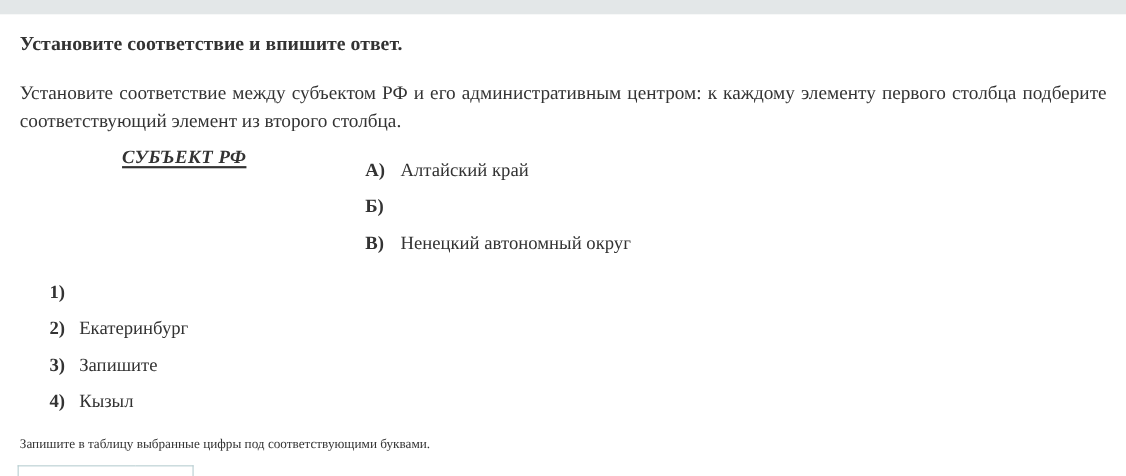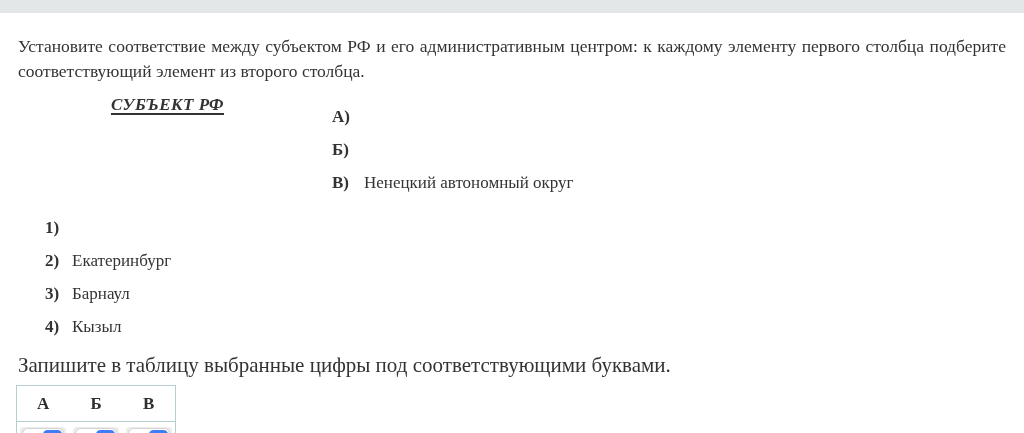--- a/index.html
+++ b/index.html
@@ -56,21 +56,21 @@
     font-size: 17px;
   }
   .match-row .label {
     font-weight: bold;
     flex: 0 0 auto;
   }
   .left-label { width: 32px; }
   .right-label { width: 27px; }
   .note {
     margin: 3px 0 0 0;
-    font-size: 21px;
+    font-size: 12px;
     line-height: 24px;
   }
   table.answer-table {
     margin: 8px 0 0 -2px;
     border-collapse: collapse;
     width: 160px;
     table-layout: fixed;
   }
   table.answer-table, table.answer-table tr {
     border: 1px solid #b7ced1;
@@ -128,52 +128,54 @@
     justify-content: center;
   }
 </style>
 </head>
 <body>
 
 <div class="topbar"></div>
 
 <div class="content">
 
+  <h1 class="title">Установите соответствие и впишите ответ.</h1>
 
   <p class="instruction">Установите соответствие между субъектом РФ и его административным центром: к каждому элементу первого столбца подберите соответствующий элемент из второго столбца.</p>
 
   <div class="match">
     <div class="left-header-cell">
       <span class="match-col-header">СУБЪЕКТ РФ</span>
     </div>
 
     <div class="match-items">
       <div class="match-row">
         <span class="label left-label">А)</span>
+        <span>Алтайский край</span>
       </div>
       <div class="match-row">
         <span class="label left-label">Б)</span>
       </div>
       <div class="match-row">
         <span class="label left-label">В)</span>
         <span>Ненецкий автономный округ</span>
       </div>
     </div>
 
     <div class="match-items">
       <div class="match-row">
         <span class="label right-label">1)</span>
       </div>
       <div class="match-row">
         <span class="label right-label">2)</span>
         <span>Екатеринбург</span>
       </div>
       <div class="match-row">
         <span class="label right-label">3)</span>
-        <span>Барнаул</span>
+        <span>Запишите</span>
       </div>
       <div class="match-row">
         <span class="label right-label">4)</span>
         <span>Кызыл</span>
       </div>
     </div>
   </div>
 
   <p class="note">Запишите в таблицу выбранные цифры под соответствующими буквами.</p>
 

